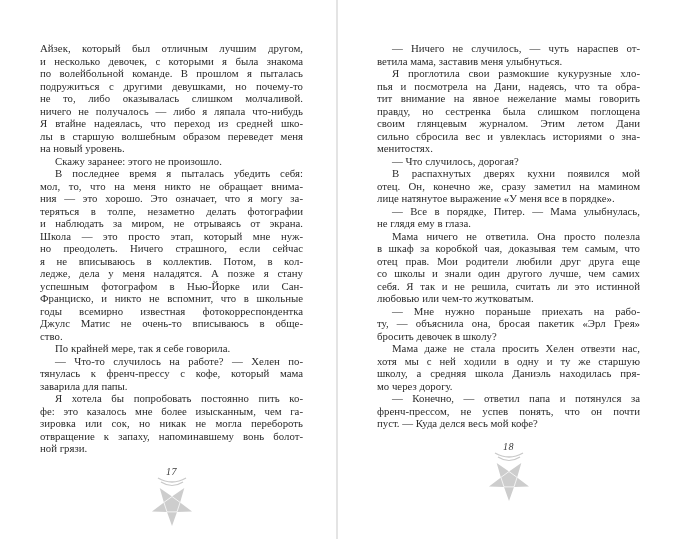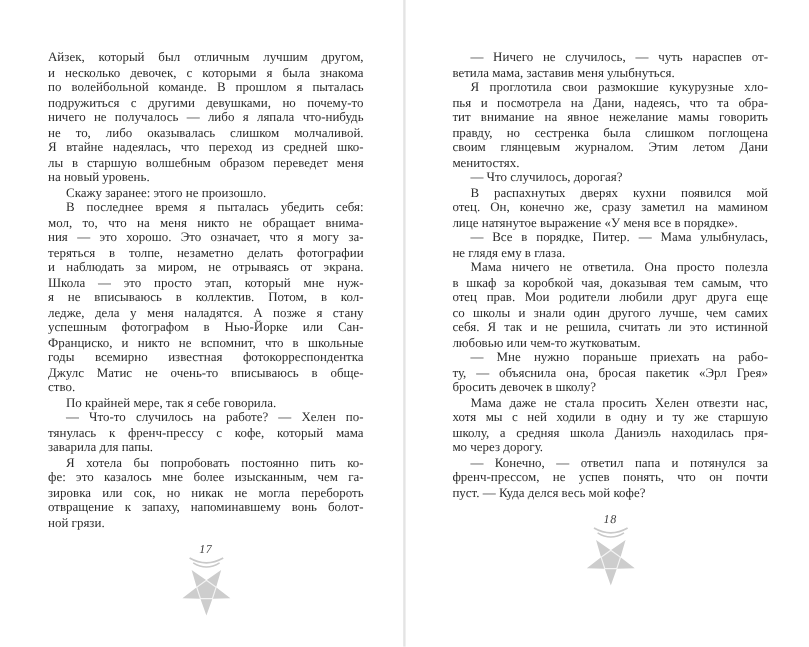--- a/index.html
+++ b/index.html
@@ -45,32 +45,33 @@
 <div class="spread">
 
   <div class="gutter-line"></div>
 
   <div class="page page-left">
     <div class="text-block">
         <div class="line">Айзек, который был отличным лучшим другом,</div>
         <div class="line">и несколько девочек, с которыми я была знакома</div>
         <div class="line">по волейбольной команде. В прошлом я пыталась</div>
         <div class="line">подружиться с другими девушками, но почему-то</div>
+        <div class="line">не то, либо оказывалась слишком молчаливой.</div>
         <div class="line">ничего не получалось — либо я ляпала что-нибудь</div>
-        <div class="line">не то, либо оказывалась слишком молчаливой.</div>
         <div class="line">Я втайне надеялась, что переход из средней шко-</div>
         <div class="line">лы в старшую волшебным образом переведет меня</div>
         <div class="line last">на новый уровень.</div>
         <div class="line indent last">Скажу заранее: этого не произошло.</div>
         <div class="line indent">В последнее время я пыталась убедить себя:</div>
         <div class="line">мол, то, что на меня никто не обращает внима-</div>
         <div class="line">ния — это хорошо. Это означает, что я могу за-</div>
         <div class="line">теряться в толпе, незаметно делать фотографии</div>
         <div class="line">и наблюдать за миром, не отрываясь от экрана.</div>
         <div class="line">Школа — это просто этап, который мне нуж-</div>
+        <div class="line">но преодолеть. Ничего страшного, если сейчас</div>
         <div class="line">я не вписываюсь в коллектив. Потом, в кол-</div>
         <div class="line">ледже, дела у меня наладятся. А позже я стану</div>
         <div class="line">успешным фотографом в Нью-Йорке или Сан-</div>
         <div class="line">Франциско, и никто не вспомнит, что в школьные</div>
         <div class="line">годы всемирно известная фотокорреспондентка</div>
         <div class="line">Джулс Матис не очень-то вписываюсь в обще-</div>
         <div class="line last">ство.</div>
         <div class="line indent last">По крайней мере, так я себе говорила.</div>
         <div class="line indent">— Что-то случилось на работе? — Хелен по-</div>
         <div class="line">тянулась к френч-прессу с кофе, который мама</div>
@@ -94,20 +95,21 @@
 
   <div class="page page-right">
     <div class="text-block">
         <div class="line indent">— Ничего не случилось, — чуть нараспев от-</div>
         <div class="line last">ветила мама, заставив меня улыбнуться.</div>
         <div class="line indent">Я проглотила свои размокшие кукурузные хло-</div>
         <div class="line">пья и посмотрела на Дани, надеясь, что та обра-</div>
         <div class="line">тит внимание на явное нежелание мамы говорить</div>
         <div class="line">правду, но сестренка была слишком поглощена</div>
         <div class="line">своим глянцевым журналом. Этим летом Дани</div>
+        <div class="line">сильно сбросила вес и увлеклась историями о зна-</div>
         <div class="line last">менитостях.</div>
         <div class="line indent last">— Что случилось, дорогая?</div>
         <div class="line indent">В распахнутых дверях кухни появился мой</div>
         <div class="line">отец. Он, конечно же, сразу заметил на мамином</div>
         <div class="line last">лице натянутое выражение «У меня все в порядке».</div>
         <div class="line indent">— Все в порядке, Питер. — Мама улыбнулась,</div>
         <div class="line last">не глядя ему в глаза.</div>
         <div class="line indent">Мама ничего не ответила. Она просто полезла</div>
         <div class="line">в шкаф за коробкой чая, доказывая тем самым, что</div>
         <div class="line">отец прав. Мои родители любили друг друга еще</div>

